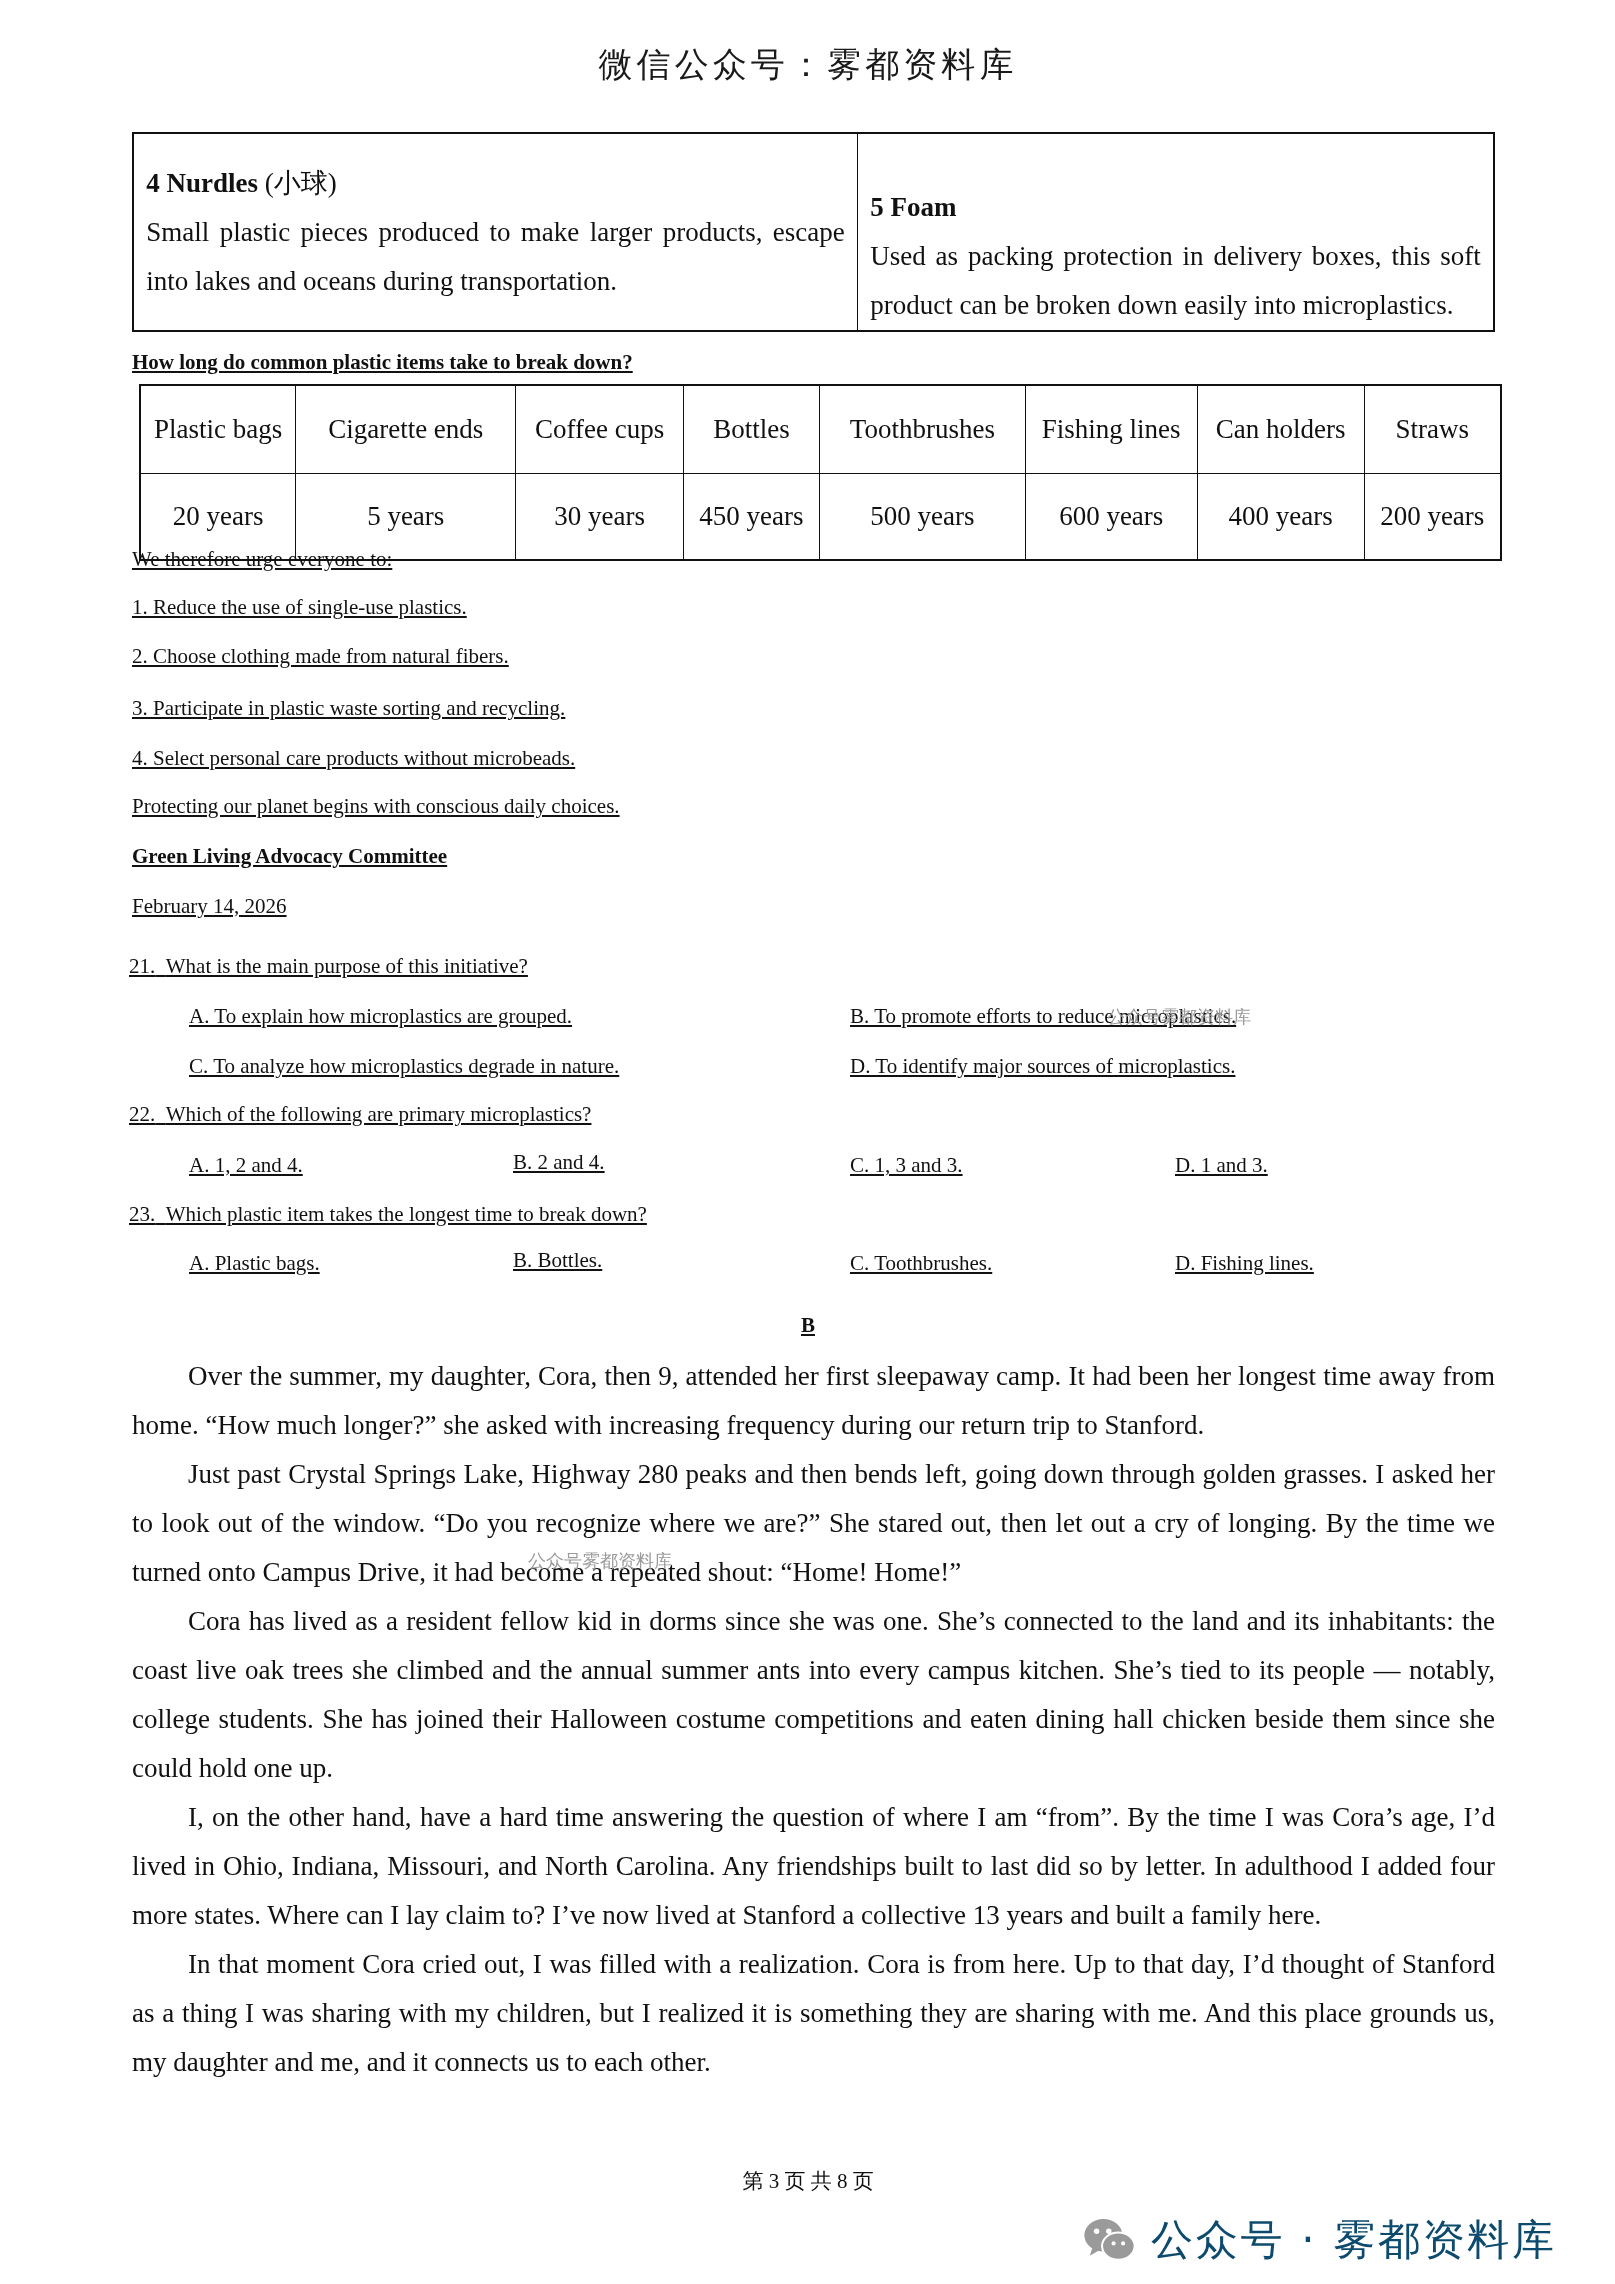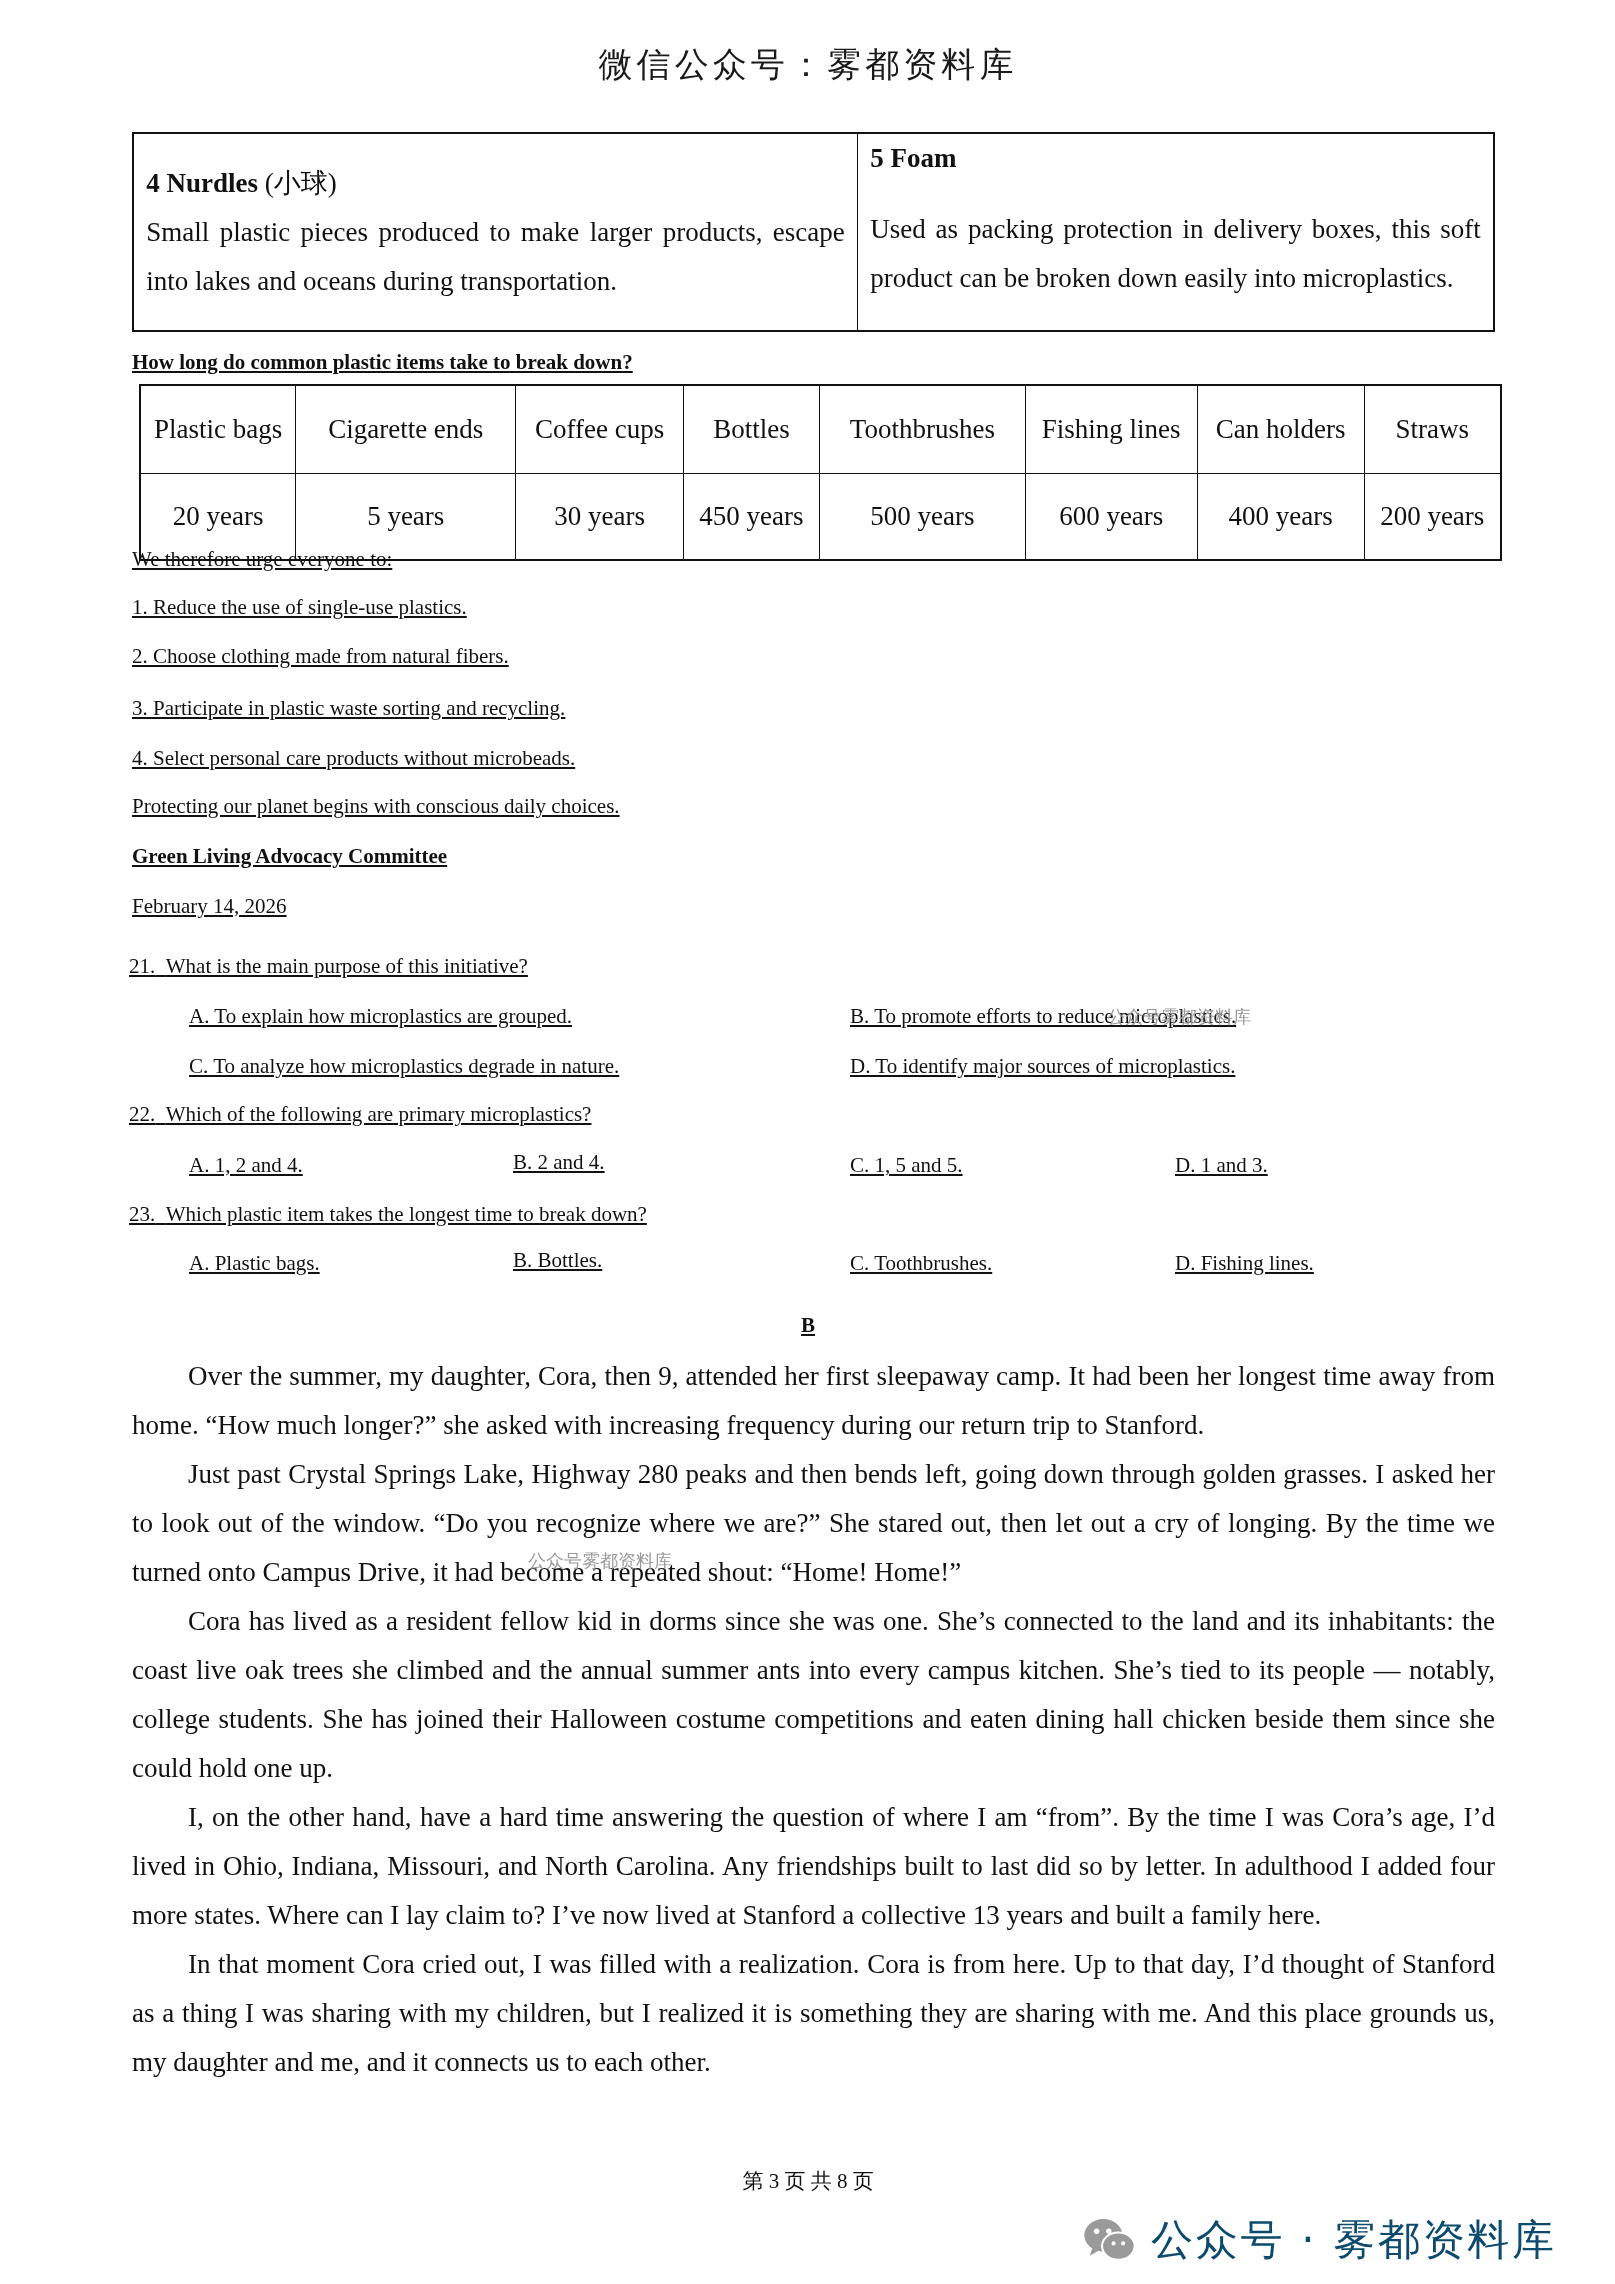--- a/index.html
+++ b/index.html
@@ -7,21 +7,21 @@
          font-family: "Liberation Serif", "DejaVu Serif", serif; color: #111; }
   .abs { position: absolute; }
   .header-title { top: 42px; left: 0; width: 1616px; text-align: center;
                   font-family: "DejaVu Serif", serif; font-size: 34px; letter-spacing: 4.1px; color: #1a1a1a; }
   .txt { font-size: 21px; line-height: 49px; white-space: nowrap; text-decoration: underline; }
   .bold { font-weight: bold; }
   
   .topbox { top: 132px; left: 132px; width: 1363px; height: 200px; border: 2px solid #111; box-sizing: border-box; display: flex; }
   .topbox .cell { box-sizing: border-box; padding: 0 12.2px; font-size: 27px; line-height: 49px; }
   .topbox .left { width: 724px; border-right: 1.4px solid #111; display: flex; flex-direction: column; justify-content: center; }
-  .topbox .right { flex: 1; display: flex; flex-direction: column; justify-content: flex-start; text-align: justify; gap: 22px; }
+  .topbox .right { flex: 1; display: flex; flex-direction: column; justify-content: flex-end; text-align: justify; }
   .topbox .right p, .topbox .left p { margin: 0; }
   .topbox .left .desc { text-align: justify; text-align-last: left; }
   
   .ptable { top: 384px; left: 139px; width: 1363px; border-collapse: collapse; font-size: 27px; }
   .ptable td { border: 1.4px solid #111; text-align: center; padding: 8px; }
   .ptable tr.head td { height: 71px; }
   .ptable tr.vals td { height: 69px; }
   .ptable { border: 2px solid #111; }
   .para { left: 132px; width: 1363px; font-size: 27px; line-height: 49px; text-align: justify; }
   .para p { margin: 0; text-indent: 56px; }
@@ -102,21 +102,21 @@
 <div class="abs txt" style="top:992px; left:850px;">B. To promote efforts to reduce microplastics.</div>
 <div class="abs faint-wm" style="top:1005px; left:1107px;">公众号雾都资料库</div>
 <div class="abs txt" style="top:1042px; left:189px;">C. To analyze how microplastics degrade in nature.</div>
 <div class="abs txt" style="top:1042px; left:850px;">D. To identify major sources of microplastics.</div>
 
 <div class="abs txt" style="top:1090px; left:129px;">
   <span>22.</span>&nbsp;&nbsp;<span>Which of the following are primary microplastics?</span>
 </div>
 <div class="abs txt" style="top:1141px; left:189px;">A. 1, 2 and 4.</div>
 <div class="abs txt" style="top:1138px; left:513px;">B. 2 and 4.</div>
-<div class="abs txt" style="top:1141px; left:850px;">C. 1, 5 and 5.</div>
+<div class="abs txt" style="top:1141px; left:850px;">C. 1, 3 and 3.</div>
 <div class="abs txt" style="top:1141px; left:1175px;">D. 1 and 3.</div>
 
 <div class="abs txt" style="top:1190px; left:129px;">
   <span>23.</span>&nbsp;&nbsp;<span>Which plastic item takes the longest time to break down?</span>
 </div>
 <div class="abs txt" style="top:1239px; left:189px;">A. Plastic bags.</div>
 <div class="abs txt" style="top:1236px; left:513px;">B. Bottles.</div>
 <div class="abs txt" style="top:1239px; left:850px;">C. Toothbrushes.</div>
 <div class="abs txt" style="top:1239px; left:1175px;">D. Fishing lines.</div>
 

